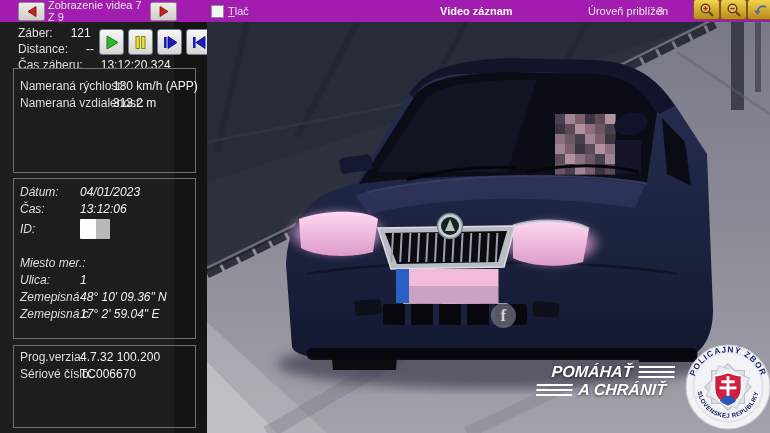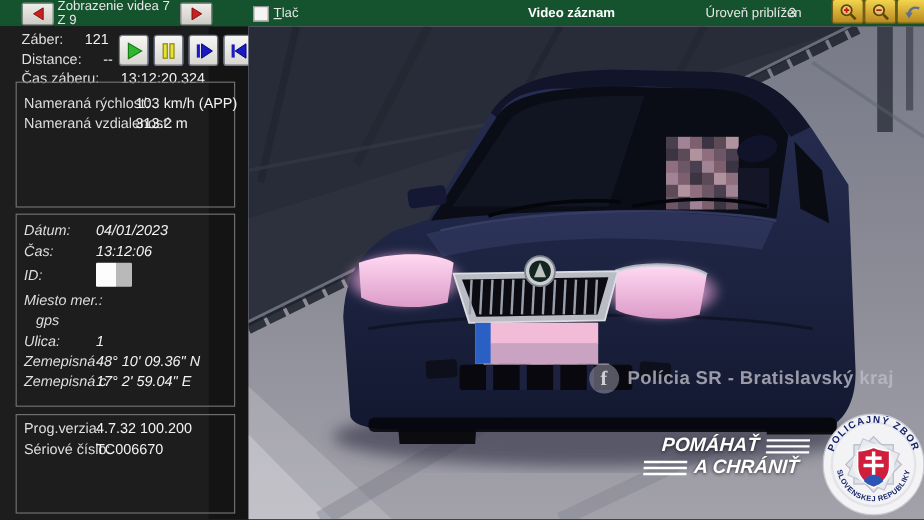--- a/index.html
+++ b/index.html
@@ -1,20 +1,20 @@
 <!DOCTYPE html>
 <html><head>
 <meta charset="utf-8">
 <style>
   html,body{margin:0;padding:0;width:770px;height:433px;overflow:hidden;background:#111;
     font-family:"Liberation Sans",sans-serif;}
   .app{position:relative;width:770px;height:433px;background:#141414;}
 
   
-  .topbar{position:absolute;left:0;top:0;width:770px;height:22px;background:#14532d;color:#e6e6e6;font-size:11px;}
+  .topbar{position:absolute;left:0;top:0;width:770px;height:22px;background:#a21caf;color:#e6e6e6;font-size:11px;}
   .topbar .abs{position:absolute;top:0;height:22px;display:flex;align-items:center;}
   .navbtn{position:absolute;top:2px;width:25px;height:17px;border:1px solid #8a8a8a;border-radius:2px;
     background:linear-gradient(#efede9,#cfccc6);display:flex;align-items:center;justify-content:center;cursor:pointer;}
   .view-title{left:48px;width:100px;justify-content:center;}
   .chk{position:absolute;left:211px;top:5px;width:11px;height:11px;background:#f4f4f4;border:1px solid #8f8f8f;}
   .print-lbl{left:228px;}
   .center-title{left:440px;font-weight:bold;color:#fff;}
   .zoom-lbl{left:588px;}
   .zoom-val{left:657px;}
   .goldbtn{position:absolute;top:-1px;width:25px;height:19px;border:1px solid #7a5c10;border-radius:3px;
@@ -34,21 +34,21 @@
   .gbox{position:absolute;left:13px;width:183px;border:1px solid #6f6f6f;box-sizing:border-box;padding:4px 0 0 6px;}
   .box-meas{top:46px;height:105px;padding-top:8px;}
   .box-meas .lbl{width:93px;}
   .box-info{top:156px;height:161px;font-style:italic;}
   .box-info .lbl{width:60px;}
   .box-sys{top:323px;height:83px;padding-top:2px;}
   .box-sys .lbl{width:60px;}
   .row-id{height:24px;}
   .id-blur{width:30px;height:20px;margin-left:0;background:linear-gradient(90deg,#fdfdfd 0 55%,#b9b9b9 55%);
     filter:blur(.6px);border-radius:1px;}
-  .gap13{}
+  .gap13{margin-top:13px;}
   .gap18{margin-top:18px;}
   .indent{padding-left:10px;}
   .row-last .lbl{width:auto;margin-right:5px;}
 
   
   .video{position:absolute;left:207px;top:22px;width:563px;height:411px;background:#7e7f8b;overflow:hidden;}
   .scene{position:absolute;left:0;top:0;}
   .watermark{position:absolute;left:284px;top:281px;display:flex;align-items:center;gap:7px;
     color:rgba(188,188,198,.8);font-size:15.5px;font-weight:bold;white-space:nowrap;letter-spacing:.3px;}
   .fb{width:25px;height:25px;border-radius:50%;background:rgba(150,152,165,.55);color:rgba(230,230,238,.85);
@@ -147,21 +147,21 @@
         <svg width="21" height="21" viewBox="0 0 21 21">
           <rect x="5" y="5" width="2.6" height="11" fill="#1a1abf"></rect>
           <polygon points="17,4.5 8,10.5 17,16.5" fill="#1a1abf" stroke="#00008a" stroke-width="0.8"></polygon>
         </svg>
       </div>
     </div>
 
     <div class="gbox box-meas">
       <div class="srow">
         <span class="lbl">Nameraná rýchlosť:</span>
-        <span class="val">103 km/h (APP)</span>
+        <span class="val">180 km/h (APP)</span>
       </div>
       <div class="srow">
         <span class="lbl">Nameraná vzdialenosť:</span>
         <span class="val">313.2 m</span>
       </div>
     </div>
 
     <div class="gbox box-info">
       <div class="srow">
         <span class="lbl">Dátum:</span>
@@ -170,23 +170,20 @@
       <div class="srow">
         <span class="lbl">Čas:</span>
         <span class="val">13:12:06</span>
       </div>
       <div class="srow row-id">
         <span class="lbl">ID:</span>
         <span class="id-blur"></span>
       </div>
       <div class="srow gap13">
         <span class="lbl">Miesto mer.:</span>
-      </div>
-      <div class="srow indent">
-        <span class="lbl">gps</span>
       </div>
       <div class="srow">
         <span class="lbl">Ulica:</span>
         <span class="val">1</span>
       </div>
       <div class="srow">
         <span class="lbl">Zemepisná</span>
         <span class="val">48° 10' 09.36" N</span>
       </div>
       <div class="srow">
@@ -407,21 +404,20 @@
           <rect x="326" y="280" width="26" height="15" rx="3" fill="#0d0f1a" transform="rotate(4 339 287)"></rect>
         </g>
         <rect x="100" y="326" width="390" height="12" rx="5" fill="#07070c" opacity="0.9"></rect>
       </g>
     </svg>
 
     <div class="watermark">
       <div class="fb">
           <span>f</span>
         </div>
-      <span>Polícia SR - Bratislavský kraj</span>
     </div>
 
     <div class="motto">
       <div class="mrow">
         <span>POMÁHAŤ</span>
         <span class="mlines">
             <i></i>
             <i></i>
             <i></i>
           </span>

